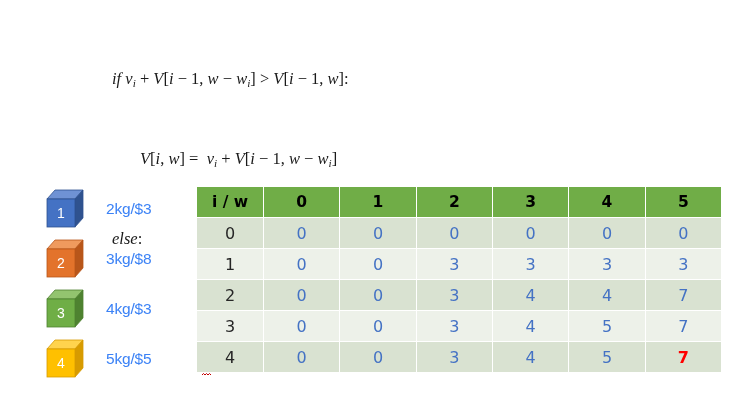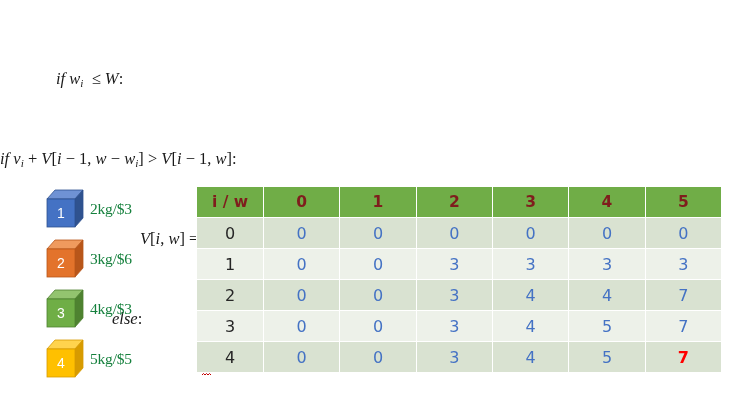--- a/index.html
+++ b/index.html
@@ -26,21 +26,21 @@
     color: #1a1a1a;
     font-size: 16.5px;
     line-height: 25px;
     white-space: pre;
   }
   .code-line {
     white-space: pre;
     display: block;
   }
   .l1 { padding-left: 56px; }
-  .l2 { }
+  .l2 { padding-left: 112px; }
   .l3 { padding-left: 140px; }
   .l4 { padding-left: 112px; }
   .l5 { padding-left: 140px; }
   .nrm { font-style: normal; }
   sub.vsub {
     font-size: 0.68em;
     vertical-align: -0.28em;
     font-style: italic;
   }
 
@@ -71,24 +71,24 @@
     width: 28px;
     height: 28px;
     line-height: 28px;
     text-align: center;
     color: #ffffff;
     font-size: 14px;
     font-family: "Liberation Sans", sans-serif;
     pointer-events: none;
   }
   .item-label {
-    margin-left: 4px;
+    margin-left: 20px;
     font-size: 15.5px;
-    color: #15803d;
-    font-family: Liberation Serif, serif;
+    color: #3b82f6;
+    font-family: Liberation Sans, sans-serif;
     letter-spacing: -0.2px;
     white-space: nowrap;
   }
 
   
   #dp-table-wrap {
     position: absolute;
     left: 196px;
     top: 186px;
     width: 526px;
@@ -103,21 +103,21 @@
   table.dp th, table.dp td {
     padding: 0;
     margin: 0;
     height: 30px;
     text-align: center;
     vertical-align: middle;
     font-size: 16px;
   }
   table.dp th {
     background: #70AD47;
-    color: #7f1d1d;
+    color: #000000;
     font-weight: bold;
     font-family: "DejaVu Sans", sans-serif;
     font-size: 15.5px;
     margin-top: 22px;
   }
   col.c0 { width: 66px; }
   .rowhead {
     color: #262626;
     font-family: "DejaVu Sans", sans-serif;
     font-weight: normal;
@@ -145,21 +145,20 @@
     bottom: -3px;
     height: 3px;
     overflow: hidden;
   }
   .squiggle svg { display: block; }
 </style>
 </head>
 <body>
 
 <div id="pseudocode">
-  <span class="code-line l1"><span class="nrm"></span>if w<sub class="vsub">i</sub>&nbsp; ≤ W<span class="nrm">:</span></span>
   <span class="code-line l2">if v<sub class="vsub">i</sub> <span class="nrm">+</span> V<span class="nrm">[</span>i <span class="nrm">− 1,</span> w <span class="nrm">−</span> w<sub class="vsub">i</sub><span class="nrm">] &gt;</span> V<span class="nrm">[</span>i <span class="nrm">− 1,</span> w<span class="nrm">]:</span></span>
   <span class="code-line l3">V<span class="nrm">[</span>i<span class="nrm">,</span> w<span class="nrm">] = </span> v<sub class="vsub">i</sub> <span class="nrm">+</span> V<span class="nrm">[</span>i <span class="nrm">− 1,</span> w <span class="nrm">−</span> w<sub class="vsub">i</sub><span class="nrm">]</span></span>
   <span class="code-line l4">else<span class="nrm">:</span></span>
   
 </div>
 
 <div id="items">
 
   <div class="item-row">
     <div class="cube">
@@ -175,21 +174,21 @@
 
   <div class="item-row">
     <div class="cube">
       <svg width="42" height="44" viewBox="0 0 42 44">
         <polygon points="3,12 11,3 39,3 31,12" fill="#EF9A5E" stroke="#B8561A" stroke-width="0.8"></polygon>
         <polygon points="31,12 39,3 39,31 31,40" fill="#B8561A" stroke="#B8561A" stroke-width="0.8"></polygon>
         <rect x="3" y="12" width="28" height="28" fill="#E3732B" stroke="#B8561A" stroke-width="0.8"></rect>
       </svg>
       <span class="cube-num">2</span>
     </div>
-    <span class="item-label">3kg/$6</span>
+    <span class="item-label">3kg/$8</span>
   </div>
 
   <div class="item-row">
     <div class="cube">
       <svg width="42" height="44" viewBox="0 0 42 44">
         <polygon points="3,12 11,3 39,3 31,12" fill="#93C46F" stroke="#4E8230" stroke-width="0.8"></polygon>
         <polygon points="31,12 39,3 39,31 31,40" fill="#4E8230" stroke="#4E8230" stroke-width="0.8"></polygon>
         <rect x="3" y="12" width="28" height="28" fill="#6FAE46" stroke="#4E8230" stroke-width="0.8"></rect>
       </svg>
       <span class="cube-num">3</span>

